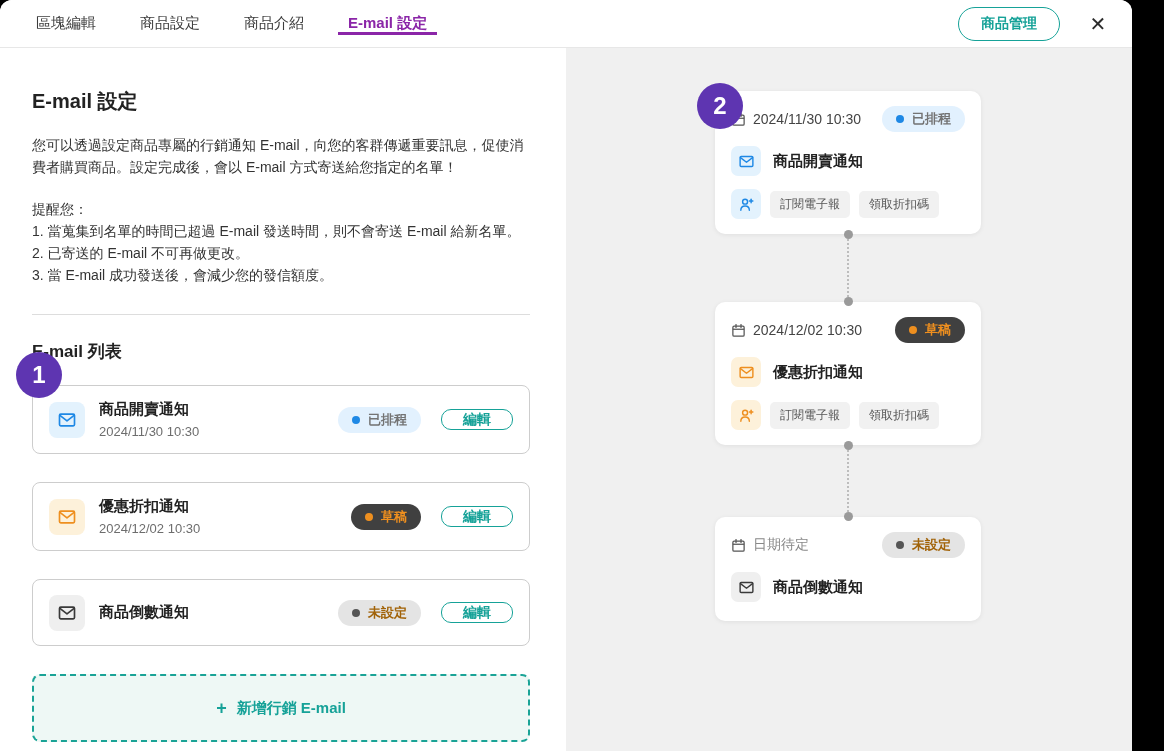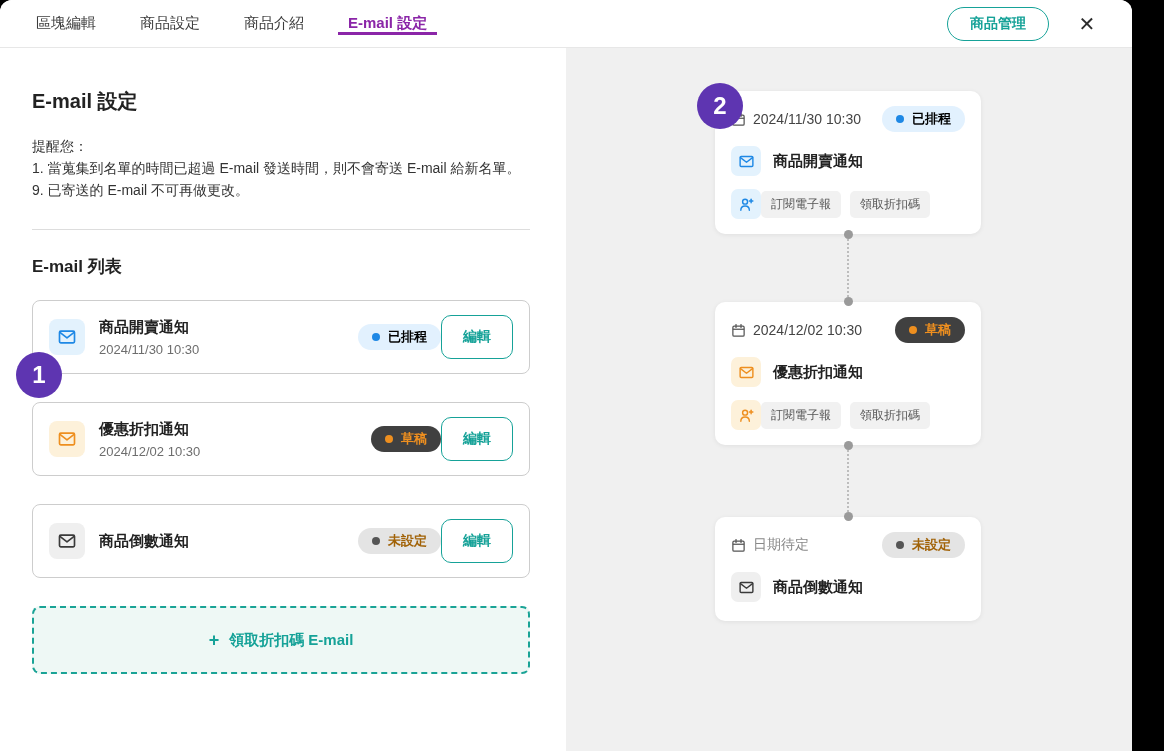--- a/index.html
+++ b/index.html
@@ -18,21 +18,21 @@
   .tab {
     position: relative; display: flex; align-items: center;
     padding: 0 10px; margin: 12px 12px; font-size: 15px; color: #3c3c3c;
     cursor: pointer; white-space: nowrap;
   }
   .tab.active { color: #8b26a8; font-weight: bold; }
   .tab.active::after {
     content: ""; position: absolute; left: 0; right: 0; bottom: 0; height: 3px;
     background: #8b26a8;
   }
-  .header-right { position: absolute; right: 11px; top: 0; height: 48px; display: flex; align-items: center; }
+  .header-right { position: absolute; right: 0; top: 0; height: 48px; display: flex; align-items: center; }
   .manage-btn {
     height: 34px; padding: 0 22px; border: 1.5px solid #16a298; border-radius: 17px;
     background: #fff; color: #16a298; font-size: 14px; font-weight: bold;
     display: flex; align-items: center; cursor: pointer; margin-right: 24px;
     font-family: "Liberation Sans", sans-serif;
   }
   .close-btn {
     width: 28px; height: 28px; margin-right: 20px; border: none; background: transparent;
     font-size: 20px; color: #2c2c2c; cursor: pointer; line-height: 28px; text-align: center;
   }
@@ -62,28 +62,28 @@
   .ic-gray   { background: #efefef; color: #3a3a3a; }
   .email-main { flex: 1 1 auto; margin-left: 14px; }
   .email-title { font-size: 15px; font-weight: bold; color: #222; }
   .email-date { font-size: 13px; color: #6d6d6d; margin-top: 5px; }
   .email-date:empty { display: none; }
   .pill {
     display: inline-flex; align-items: center; gap: 8px; height: 26px; padding: 0 14px;
     border-radius: 13px; font-size: 13px; font-weight: bold; white-space: nowrap;
   }
   .pill .dot { width: 8px; height: 8px; border-radius: 50%; }
-  .pill-scheduled { background: #e2f1fe; color: #000000; }
+  .pill-scheduled { background: #e2f1fe; color: #737373; }
   .pill-scheduled .dot { background: #1e88e5; }
   .pill-draft { background: #404040; color: #ee8f1f; }
   .pill-draft .dot { background: #ee8f1f; }
   .pill-unset { background: #e4e4e4; color: #a16207; }
   .pill-unset .dot { background: #555; }
   .edit-btn {
-    width: 72px; height: 44px; border: 1.5px solid #16a298; border-radius: 10px;
+    margin-left: 20px; width: 72px; height: 21px; border: 1.5px solid #16a298; border-radius: 10px;
     background: #fff; color: #16a298; font-size: 14px; font-weight: bold; cursor: pointer;
     flex: 0 0 72px; font-family: "Liberation Sans", sans-serif;
   }
   .add-btn {
     margin-top: 21px; width: 498px; height: 68px; border: 2px dashed #1aa396; border-radius: 8px;
     background: #eef8f5; color: #16a298; font-size: 15px; font-weight: bold;
     display: flex; align-items: center; justify-content: center; gap: 10px; cursor: pointer;
     font-family: "Liberation Sans", sans-serif;
   }
   .add-btn .plus { font-size: 18px; font-weight: bold; }
@@ -107,21 +107,21 @@
   .t-date { display: flex; align-items: center; gap: 7px; font-size: 14px; color: #444; }
   .t-date.muted { color: #888; font-family: Liberation Serif, serif; }
   .t-date svg { width: 15px; height: 15px; color: #555; }
   .t-row2 { display: flex; align-items: center; gap: 12px; margin-top: 14px; }
   .t-icon-box {
     width: 30px; height: 30px; border-radius: 7px; display: flex; align-items: center;
     justify-content: center; flex: 0 0 30px;
   }
   .t-icon-box svg { width: 17px; height: 17px; }
   .t-title { font-size: 15px; font-weight: bold; color: #222; }
-  .t-row3 { display: flex; align-items: center; margin-top: 13px; }
+  .t-row3 { display: flex; align-items: center; gap: 9px; margin-top: 13px; }
   .t-tags { display: flex; gap: 9px; }
   .t-tag {
     background: #f1f1f1; border-radius: 5px; padding: 5px 10px; font-size: 12px; color: #555;
     white-space: nowrap;
   }
   .connector { display: flex; flex-direction: column; align-items: center; }
   .connector .c-dot { width: 9px; height: 9px; border-radius: 50%; background: #9a9a9a; margin: -4px 0; z-index: 2; }
   .connector .c-line { width: 0; border-left: 2px dotted #bdbdbd; }
   .c-gap1 .c-line { height: 66px; }
   .c-gap2 .c-line { height: 70px; }
@@ -162,24 +162,26 @@
     <div class="header-right">
       <button class="manage-btn">商品管理</button>
       <button class="close-btn">✕</button>
     </div>
   </div>
 
   <div class="body">
 
     <div class="left-col">
       <div class="page-title">E-mail 設定</div>
+      <div class="page-desc">您可以透過設定商品專屬的行銷通知 E-mail，向您的客群傳遞重要訊息，促使消費者購買商品。設定完成後，會以 E-mail 方式寄送給您指定的名單！</div>
       <div class="reminder">
         <div>提醒您：</div>
         <div>1. 當蒐集到名單的時間已超過 E-mail 發送時間，則不會寄送 E-mail 給新名單。</div>
-        <div>9. 已寄送的 E-mail 不可再做更改。</div>
+        <div>2. 已寄送的 E-mail 不可再做更改。</div>
+        <div>3. 當 E-mail 成功發送後，會減少您的發信額度。</div>
       </div>
       <hr class="divider">
       <div class="list-title">E-mail 列表</div>
 
       <div class="email-cards">
 
         <div class="email-card">
           <div class="mail-icon-box ic-blue">
             <svg viewBox="0 0 24 24">
                 <use href="#svg-mail"></use>
@@ -226,21 +228,21 @@
           <span class="pill pill-unset">
               <span class="dot"></span>
               <span>未設定</span>
             </span>
           <button class="edit-btn">編輯</button>
         </div>
       </div>
 
       <button class="add-btn">
         <span class="plus">+</span>
-        <span>領取折扣碼 E-mail</span>
+        <span>新增行銷 E-mail</span>
       </button>
     </div>
 
     <div class="right-col">
       <div class="timeline">
 
         <div class="t-card">
           <div class="t-row1">
             <span class="t-date">
               <svg viewBox="0 0 24 24">

